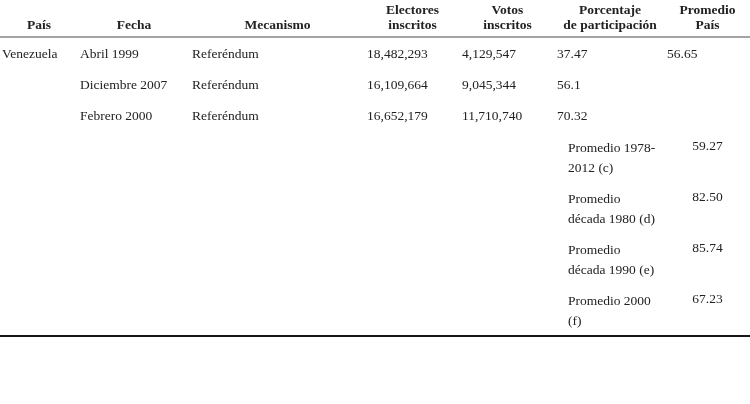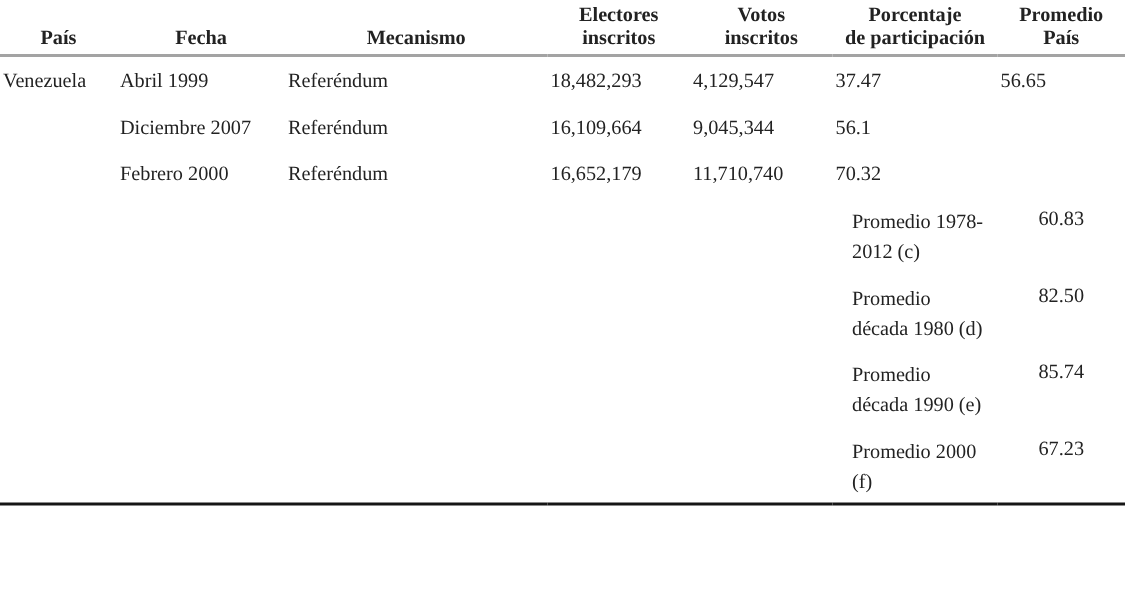--- a/index.html
+++ b/index.html
@@ -120,21 +120,21 @@
         <td>Referéndum</td>
         <td>16,652,179</td>
         <td>11,710,740</td>
         <td>70.32</td>
         <td></td>
       </tr>
       <tr class="summary-row">
         <td colspan="5"></td>
         <td class="summary-label">Promedio 1978-
 2012 (c)</td>
-        <td class="summary-value">60.83</td>
+        <td class="summary-value">59.27</td>
       </tr>
       <tr class="summary-row">
         <td colspan="5"></td>
         <td class="summary-label">Promedio
 década 1980 (d)</td>
         <td class="summary-value">82.50</td>
       </tr>
       <tr class="summary-row">
         <td colspan="5"></td>
         <td class="summary-label">Promedio

